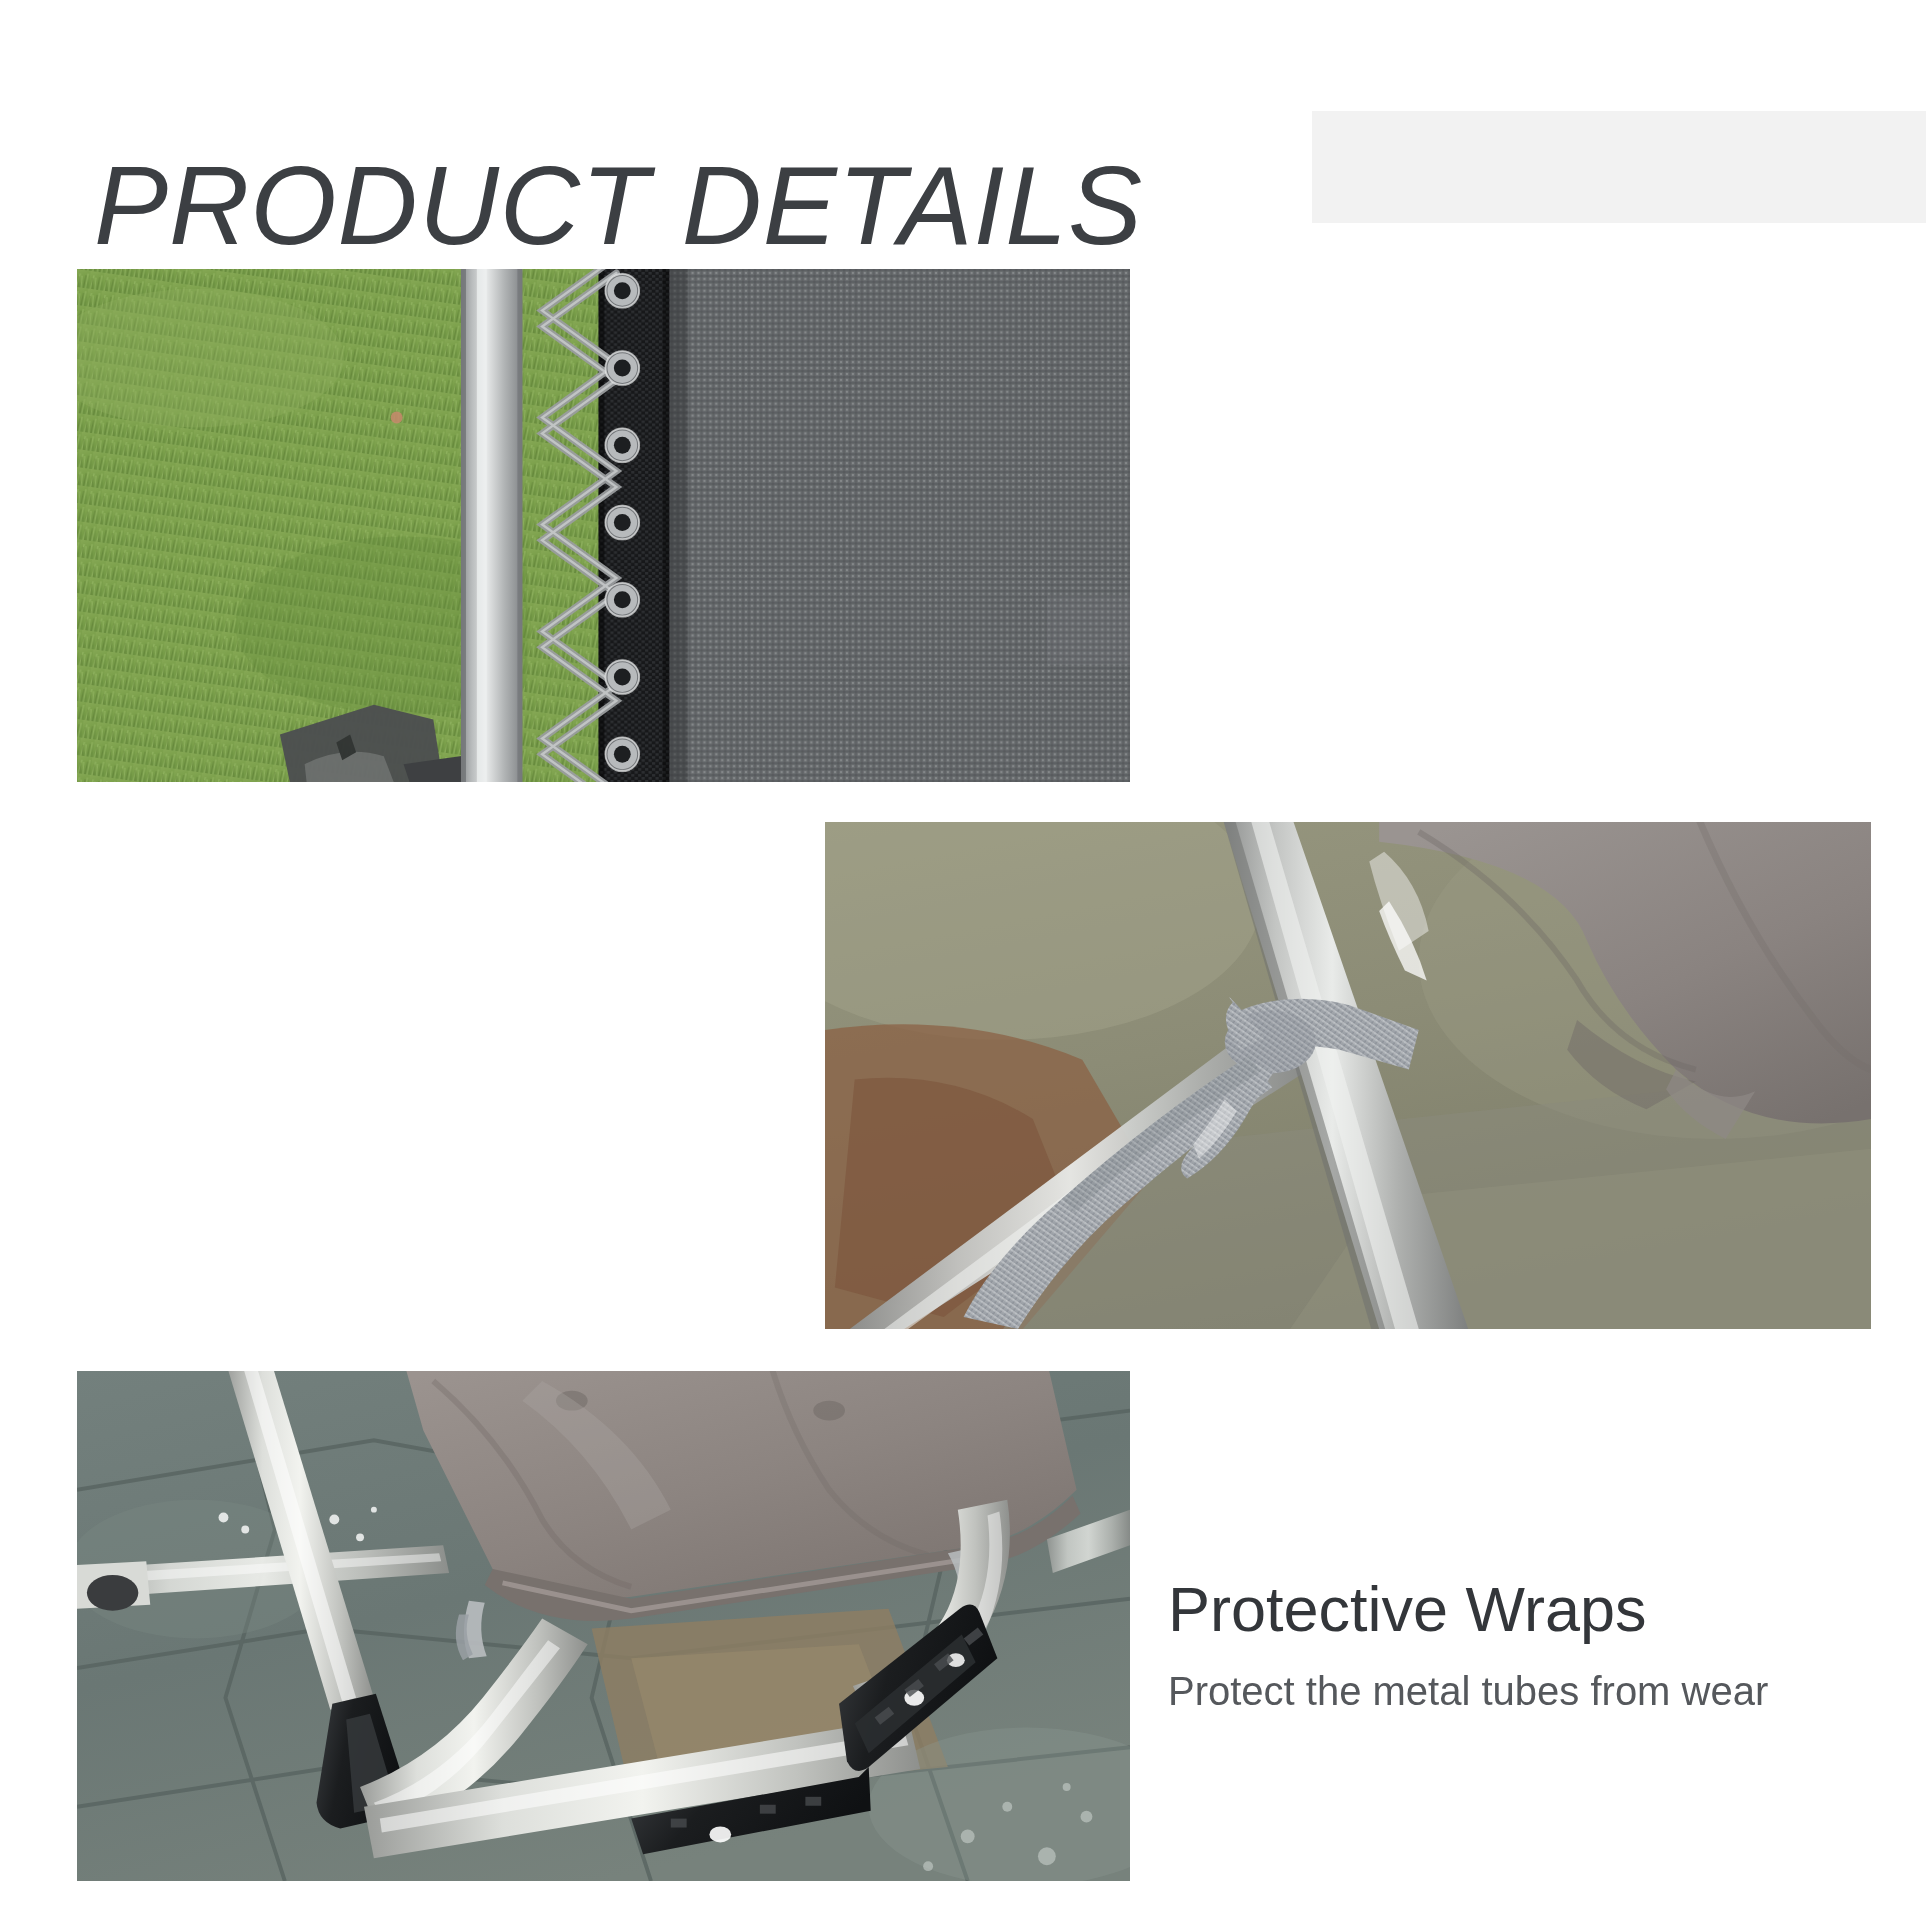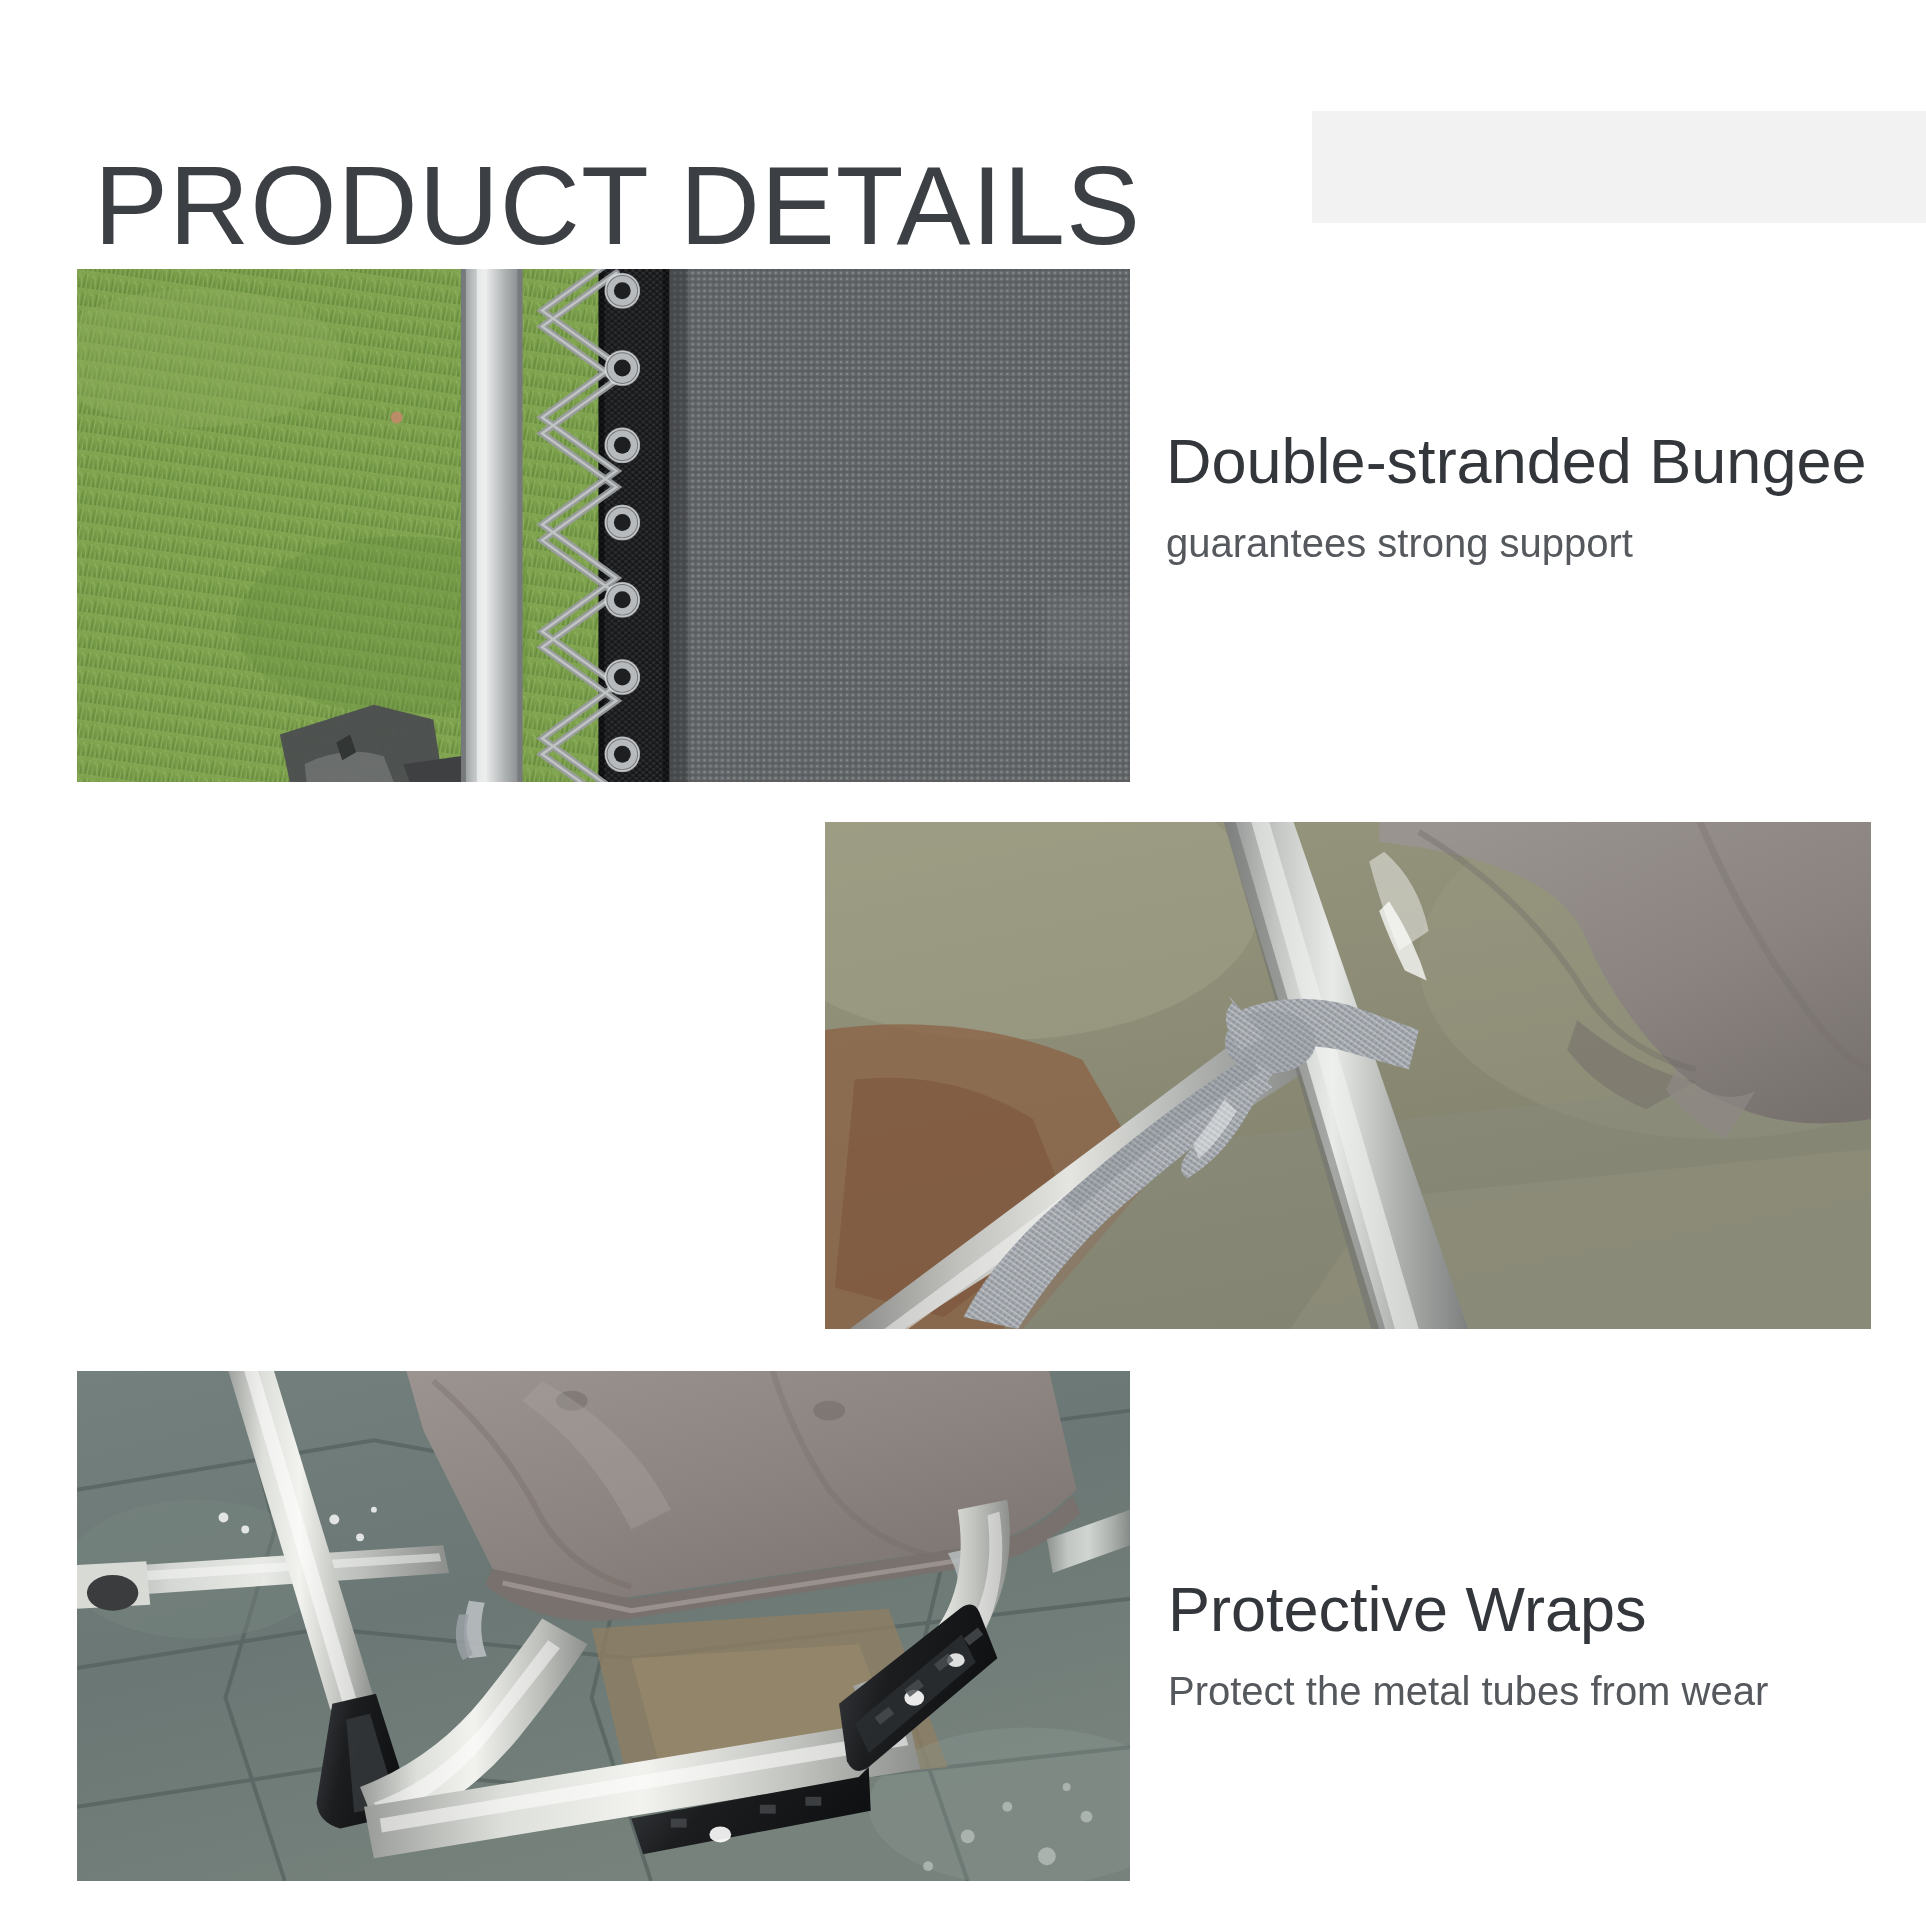--- a/index.html
+++ b/index.html
@@ -20,20 +20,21 @@
   }
   .page-title{
     position:absolute;
     left:94px;top:77px;
     font-size:111px;
     line-height:1;
     letter-spacing:1px;
     color:#3c3f43;
     font-weight:400;
     white-space:nowrap;
+    font-style:italic;
   }
 
   
   .photo{
     position:absolute;
     overflow:hidden;
     background:#cfcfcf;
   }
   .photo svg{display:block;width:100%;height:100%;}
 
@@ -187,24 +188,20 @@
           </g>
       </g>
 
       <rect x="599" y="0" width="465" height="518" fill="url(#meshTex)"></rect>
       <rect x="599" y="0" width="465" height="518" fill="#5f6265" opacity="0.18"></rect>
       <rect x="599" y="0" width="18" height="518" fill="#2f3133" opacity="0.5"></rect>
       <rect x="980" y="330" width="120" height="70" fill="#8b8e90" opacity="0.12"></rect>
     </svg>
   </div>
 
-  <div class="txt" id="txt-bungee">
-    <p class="h">Double-stranded Bungee</p>
-    <p class="s">guarantees strong support</p>
-  </div>
 
   <div class="photo" id="photo-straps">
     <svg viewBox="0 0 1057 512" preserveAspectRatio="none">
       <defs>
         <linearGradient id="bgOlive" x1="0" y1="0" x2="0.4" y2="1">
           <stop offset="0" stop-color="#97977f"></stop>
           <stop offset="0.5" stop-color="#8c8c76"></stop>
           <stop offset="1" stop-color="#7d7d69"></stop>
         </linearGradient>
         <linearGradient id="tube2" x1="0" y1="0" x2="1" y2="0">

